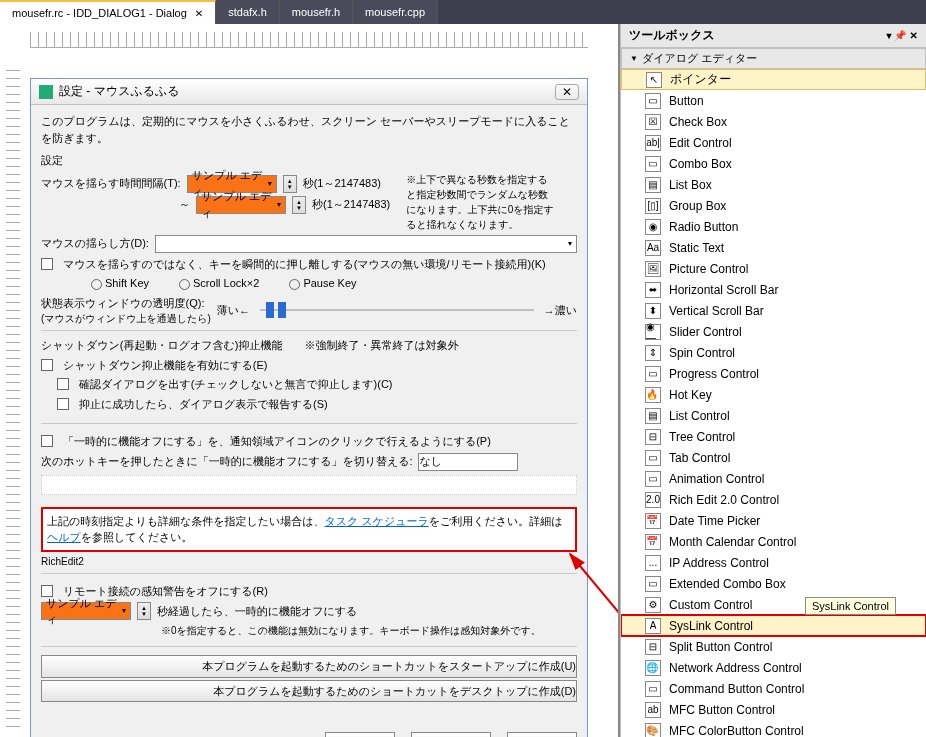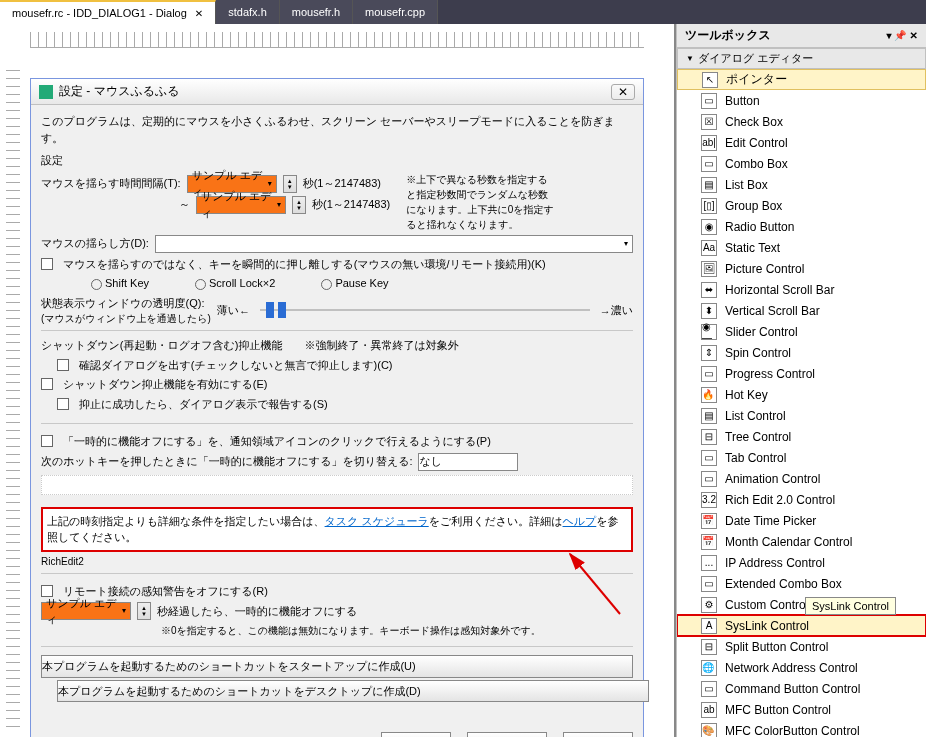--- a/index.html
+++ b/index.html
@@ -28,23 +28,23 @@
 .spin::after { content: "▼"; }
 .wide-combo { flex: 1; border: 1px solid #888; background: #fff; height: 18px; display: flex; align-items: center; padding: 0 4px; }
 .wide-combo::after { content: "▾"; margin-left: auto; font-size: 8px; }
 .cb { display: inline-block; width: 12px; height: 12px; border: 1px solid #666; background: #fff; margin-right: 4px; vertical-align: middle; }
 .radio { display: inline-block; width: 11px; height: 11px; border: 1px solid #666; border-radius: 50%; margin-right: 3px; vertical-align: middle; }
 .slider-track { flex: 1; height: 2px; background: #c0c0c0; position: relative; margin: 0 4px; }
 .slider-thumb { position: absolute; width: 8px; height: 16px; background: #2a6cd4; top: -7px; }
 .highlight-box { border: 2px solid #d00; padding: 4px; background: #fff; }
 .syslink { color: #0066cc; text-decoration: underline; }
 .btnrow { display: flex; gap: 16px; margin-top: 6px; align-items: center; }
-.btn { border: 1px solid #888; background: linear-gradient(#fff,#e4e4e4); padding: 2px 0; text-align: left; font-size: 11px; }
+.btn { border: 1px solid #888; background: linear-gradient(#fff,#e4e4e4); padding: 2px 0; text-align: right; font-size: 11px; }
 .btn.ok { border: 1px solid #4a90e2; background: linear-gradient(#e8f0ff,#cde0ff); margin-top: 36px; }
-.toolbox { width: 250px; background: #fff; border-left: 1px solid #c0c0c0; display: flex; flex-direction: column; }
+.toolbox { width: 306px; background: #fff; border-left: 1px solid #c0c0c0; display: flex; flex-direction: column; }
 .tb-title { background: #e8e8e8; border-bottom: 1px solid #c0c0c0; padding: 3px 8px; font-weight: bold; display: flex; align-items: center; }
 .tb-title .pin { margin-left: auto; font-size: 10px; }
 .tb-section { background: #e8e8e8; border: 1px solid #c0c0c0; padding: 2px 8px; font-size: 11px; display: flex; align-items: center; }
 .tb-section::before { content: "▼"; font-size: 8px; margin-right: 4px; }
 .tb-list { flex: 1; overflow: auto; }
 .tb-item { display: flex; align-items: center; padding: 2px 6px 2px 24px; font-size: 12px; cursor: pointer; height: 21px; }
 .tb-item.selected { background: #fff4c8; border: 1px solid #e0c060; }
 .tb-item.highlighted { outline: 2px solid #d00; outline-offset: -1px; background: #fff4c8; }
 .tb-icon { width: 16px; height: 16px; margin-right: 8px; display: inline-flex; align-items: center; justify-content: center; font-size: 10px; border: 1px solid #888; background: #fff; }
 .arrow-line { position: absolute; pointer-events: none; }
@@ -95,48 +95,48 @@
 
         <div class="row">
           <span class="label">マウスの揺らし方(D):</span>
           <span class="wide-combo"></span>
         </div>
 
         <div class="row">
             <span class="cb"></span>
             <span>マウスを揺らすのではなく、キーを瞬間的に押し離しする(マウスの無い環境/リモート接続用)(K)</span>
           </div>
-        <div class="row" style="padding-left:50px;gap:46px">
+        <div class="row" style="padding-left:50px;gap:30px">
           <span><span class="radio"></span><span>Shift Key</span></span>
           <span><span class="radio"></span><span>Scroll Lock×2</span></span>
           <span><span class="radio"></span><span>Pause Key</span></span>
         </div>
 
         <div class="row">
           <div>
             <div>状態表示ウィンドウの透明度(Q):</div>
             <div style="font-size:10px">(マウスがウィンドウ上を通過したら)</div>
           </div>
           <span>薄い←</span>
           <div class="slider-track">
             <div class="slider-thumb" style="left:6px"></div>
             <div class="slider-thumb" style="left:18px"></div>
           </div>
           <span>→濃い</span>
         </div>
 
         <div class="group">
           <div>シャットダウン(再起動・ログオフ含む)抑止機能　　※強制終了・異常終了は対象外</div>
+          <div class="row">
+              <span class="cb"></span>
+              <span>シャットダウン抑止機能を有効にする(E)</span>
+            </div>
           <div class="row" style="padding-left:16px">
               <span class="cb"></span>
               <span>確認ダイアログを出す(チェックしないと無言で抑止します)(C)</span>
-            </div>
-          <div class="row">
-              <span class="cb"></span>
-              <span>シャットダウン抑止機能を有効にする(E)</span>
             </div>
           <div class="row" style="padding-left:16px">
               <span class="cb"></span>
               <span>抑止に成功したら、ダイアログ表示で報告する(S)</span>
             </div>
         </div>
 
         <div class="group">
           <div class="row">
               <span class="cb"></span>
@@ -162,21 +162,21 @@
           <div class="row">
             <span class="combo">サンプル エディ</span>
             <span class="spin"></span>
             <span>秒経過したら、一時的に機能オフにする</span>
           </div>
           <div style="padding-left:120px;font-size:10px">※0を指定すると、この機能は無効になります。キーボード操作は感知対象外です。</div>
         </div>
 
         <div class="group">
           <div class="btn" style="width:100%;margin:2px 0">本プログラムを起動するためのショートカットをスタートアップに作成(U)</div>
-          <div class="btn" style="width:100%;margin:2px 16px">本プログラムを起動するためのショートカットをデスクトップに作成(D)</div>
+          <div class="btn" style="width:100%;margin:2px 0">本プログラムを起動するためのショートカットをデスクトップに作成(D)</div>
         </div>
 
         <div class="btnrow">
           <span class="cb"></span>
             <span>設定画面強制拡大</span>
           <span style="flex:1"></span>
           <div class="btn ok" style="width:70px">OK</div>
           <div class="btn" style="width:70px">適用(A)</div>
           <div class="btn" style="width:80px">キャンセル</div>
           <div class="btn" style="width:70px">ヘルプ(H)</div>
@@ -275,21 +275,21 @@
         </div>
         <div class="tb-item">
           <span class="tb-icon">▭</span>
           <span>Tab Control</span>
         </div>
         <div class="tb-item">
           <span class="tb-icon">▭</span>
           <span>Animation Control</span>
         </div>
         <div class="tb-item">
-          <span class="tb-icon">3.2</span>
+          <span class="tb-icon">2.0</span>
           <span>Rich Edit 2.0 Control</span>
         </div>
         <div class="tb-item">
           <span class="tb-icon">📅</span>
           <span>Date Time Picker</span>
         </div>
         <div class="tb-item">
           <span class="tb-icon">📅</span>
           <span>Month Calendar Control</span>
         </div>

